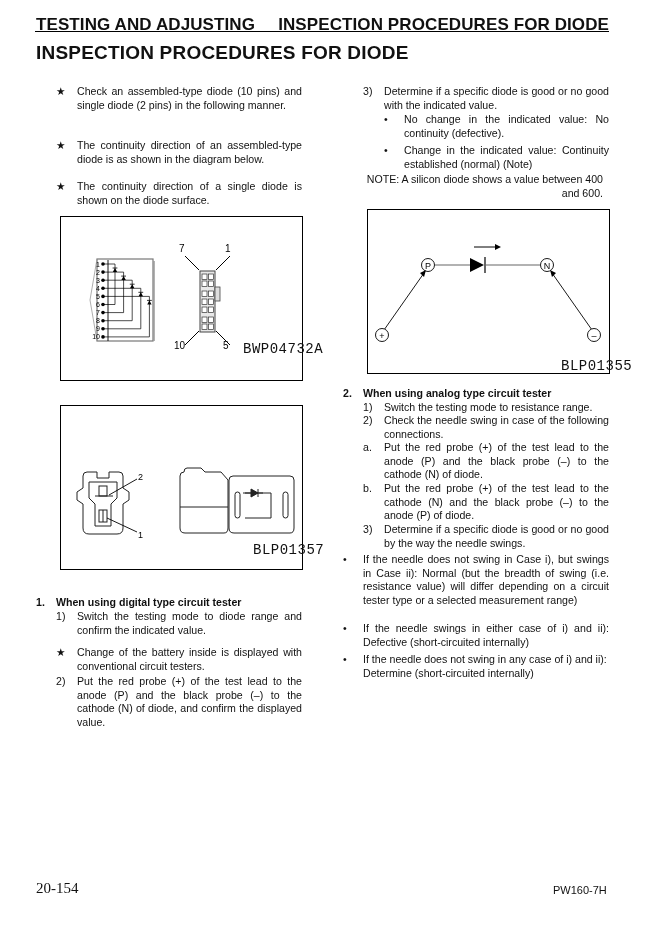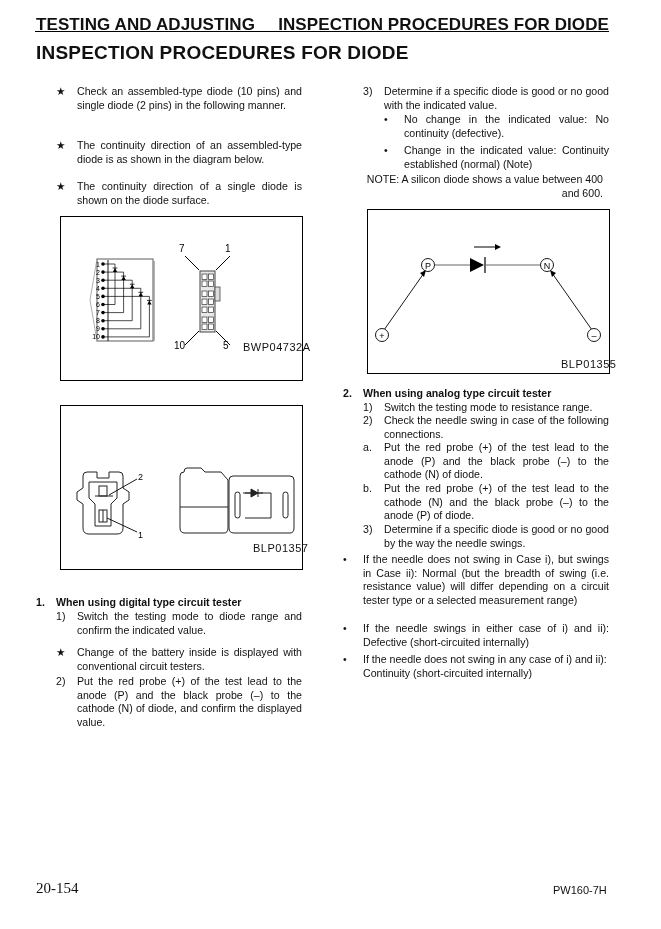--- a/index.html
+++ b/index.html
@@ -6,21 +6,21 @@
   body { width:661px; height:929px; position:relative; overflow:hidden; color:#111; font-family:"Liberation Sans", sans-serif; }
   .abs { position:absolute; }
   .hdr { font-size:17px; font-weight:bold; top:15px; letter-spacing:0.1px; }
   .hdr-rule { left:35px; top:31px; width:574px; height:0; border-top:1.3px solid #000; }
   .title { left:36px; top:42px; font-size:19px; font-weight:bold; letter-spacing:0.2px; }
   .txt { font-size:10.6px; line-height:13.7px; text-align:justify; }
   .row { position:absolute; display:flex; }
   .mk { flex:0 0 auto; }
   .bd { flex:1 1 auto; text-align:justify; }
   .box { position:absolute; border:1.3px solid #000; background:#fff; }
-  .cap { position:absolute; font-family:Liberation Sans, sans-serif; font-size:11px; letter-spacing:0.5px; color:#111; }
+  .cap { position:absolute; font-family:Liberation Mono, monospace; font-size:14px; letter-spacing:0.5px; color:#111; }
   .bold { font-weight:bold; }
   .footer-l { left:36px; top:880px; font-family:"Liberation Serif", serif; font-size:15px; }
   .footer-r { left:553px; top:884px; font-size:11px; }
   svg text { font-family:"Liberation Sans", sans-serif; }
 </style>
 </head>
 <body>
 
 <div class="abs hdr" style="left:36px;">TESTING AND ADJUSTING</div>
 <div class="abs hdr" style="right:52px;">INSPECTION PROCEDURES FOR DIODE</div>
@@ -224,17 +224,17 @@
 <div class="row txt" style="left:343px; top:553px; width:266px;">
   <span class="mk" style="width:20px;">•</span>
   <span class="bd">If the needle does not swing in Case i), but swings in Case ii): Normal (but the breadth of swing (i.e. resistance value) will differ depending on a circuit tester type or a selected measurement range)</span>
 </div>
 <div class="row txt" style="left:343px; top:622px; width:266px;">
   <span class="mk" style="width:20px;">•</span>
   <span class="bd">If the needle swings in either case of i) and ii): Defective (short-circuited internally)</span>
 </div>
 <div class="row txt" style="left:343px; top:653px; width:266px;">
   <span class="mk" style="width:20px;">•</span>
-  <span class="bd" style="text-align:left;">If the needle does not swing in any case of i) and ii): Continuity (short-circuited internally)</span>
+  <span class="bd" style="text-align:left;">If the needle does not swing in any case of i) and ii): Determine (short-circuited internally)</span>
 </div>
 
 <div class="abs footer-l">20-154</div>
 <div class="abs footer-r">PW160-7H</div>
 
 </body></html>

